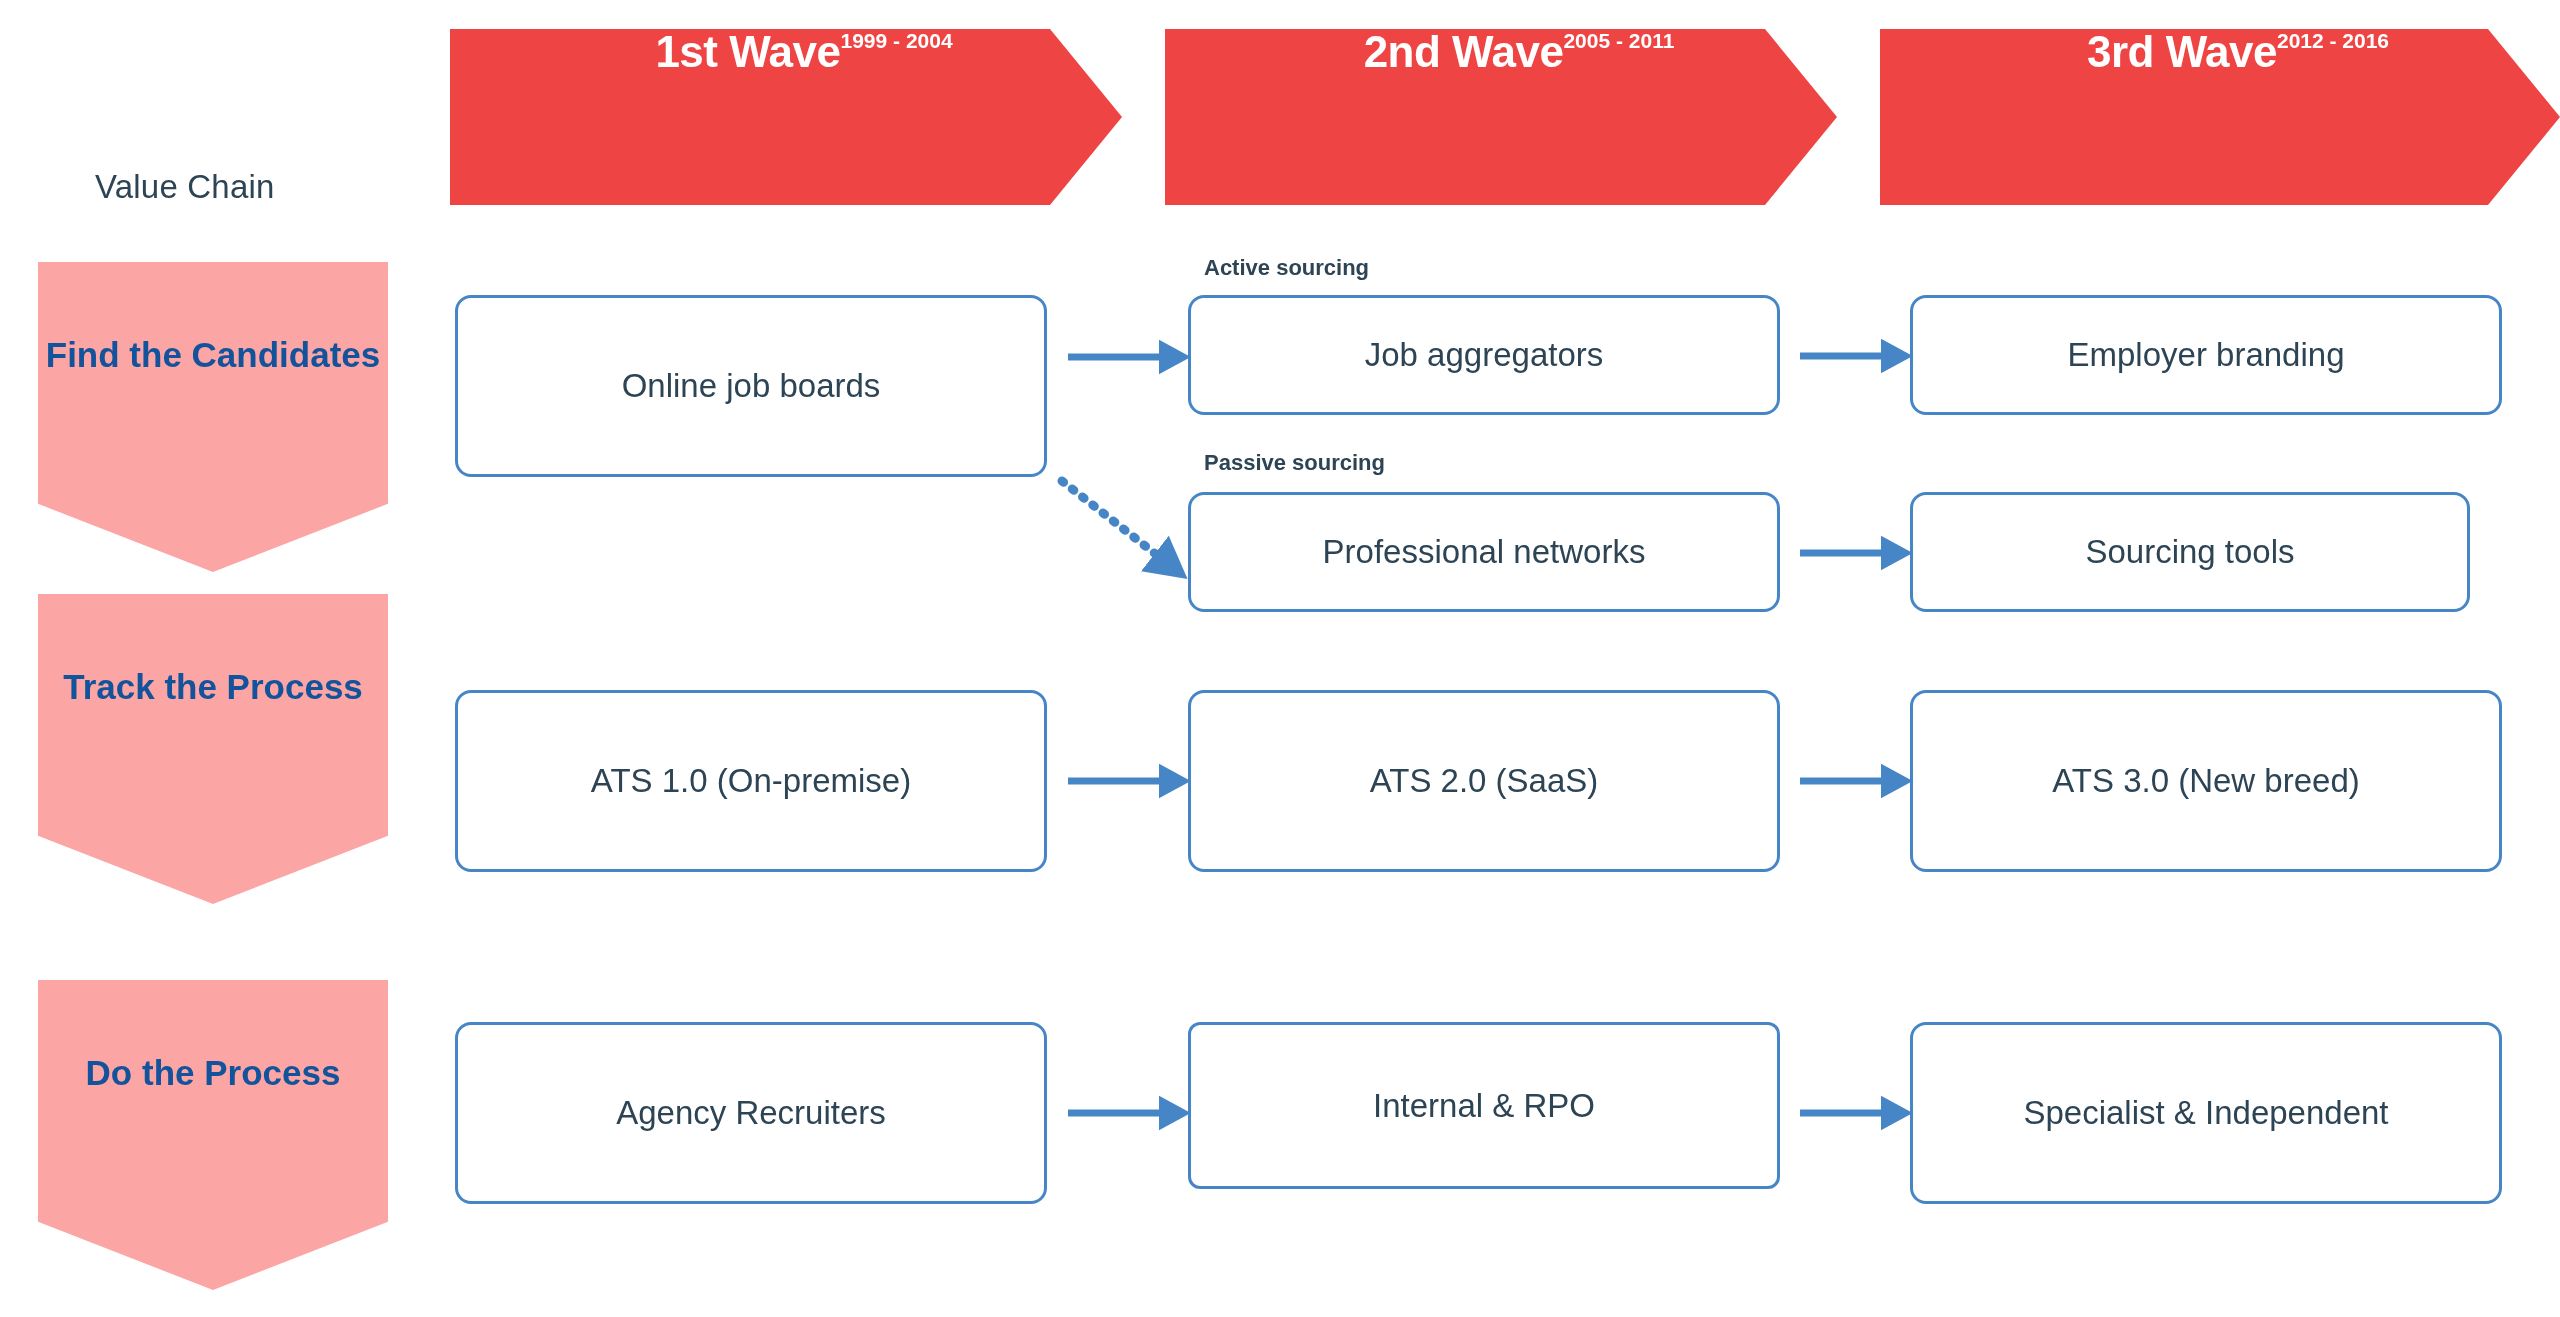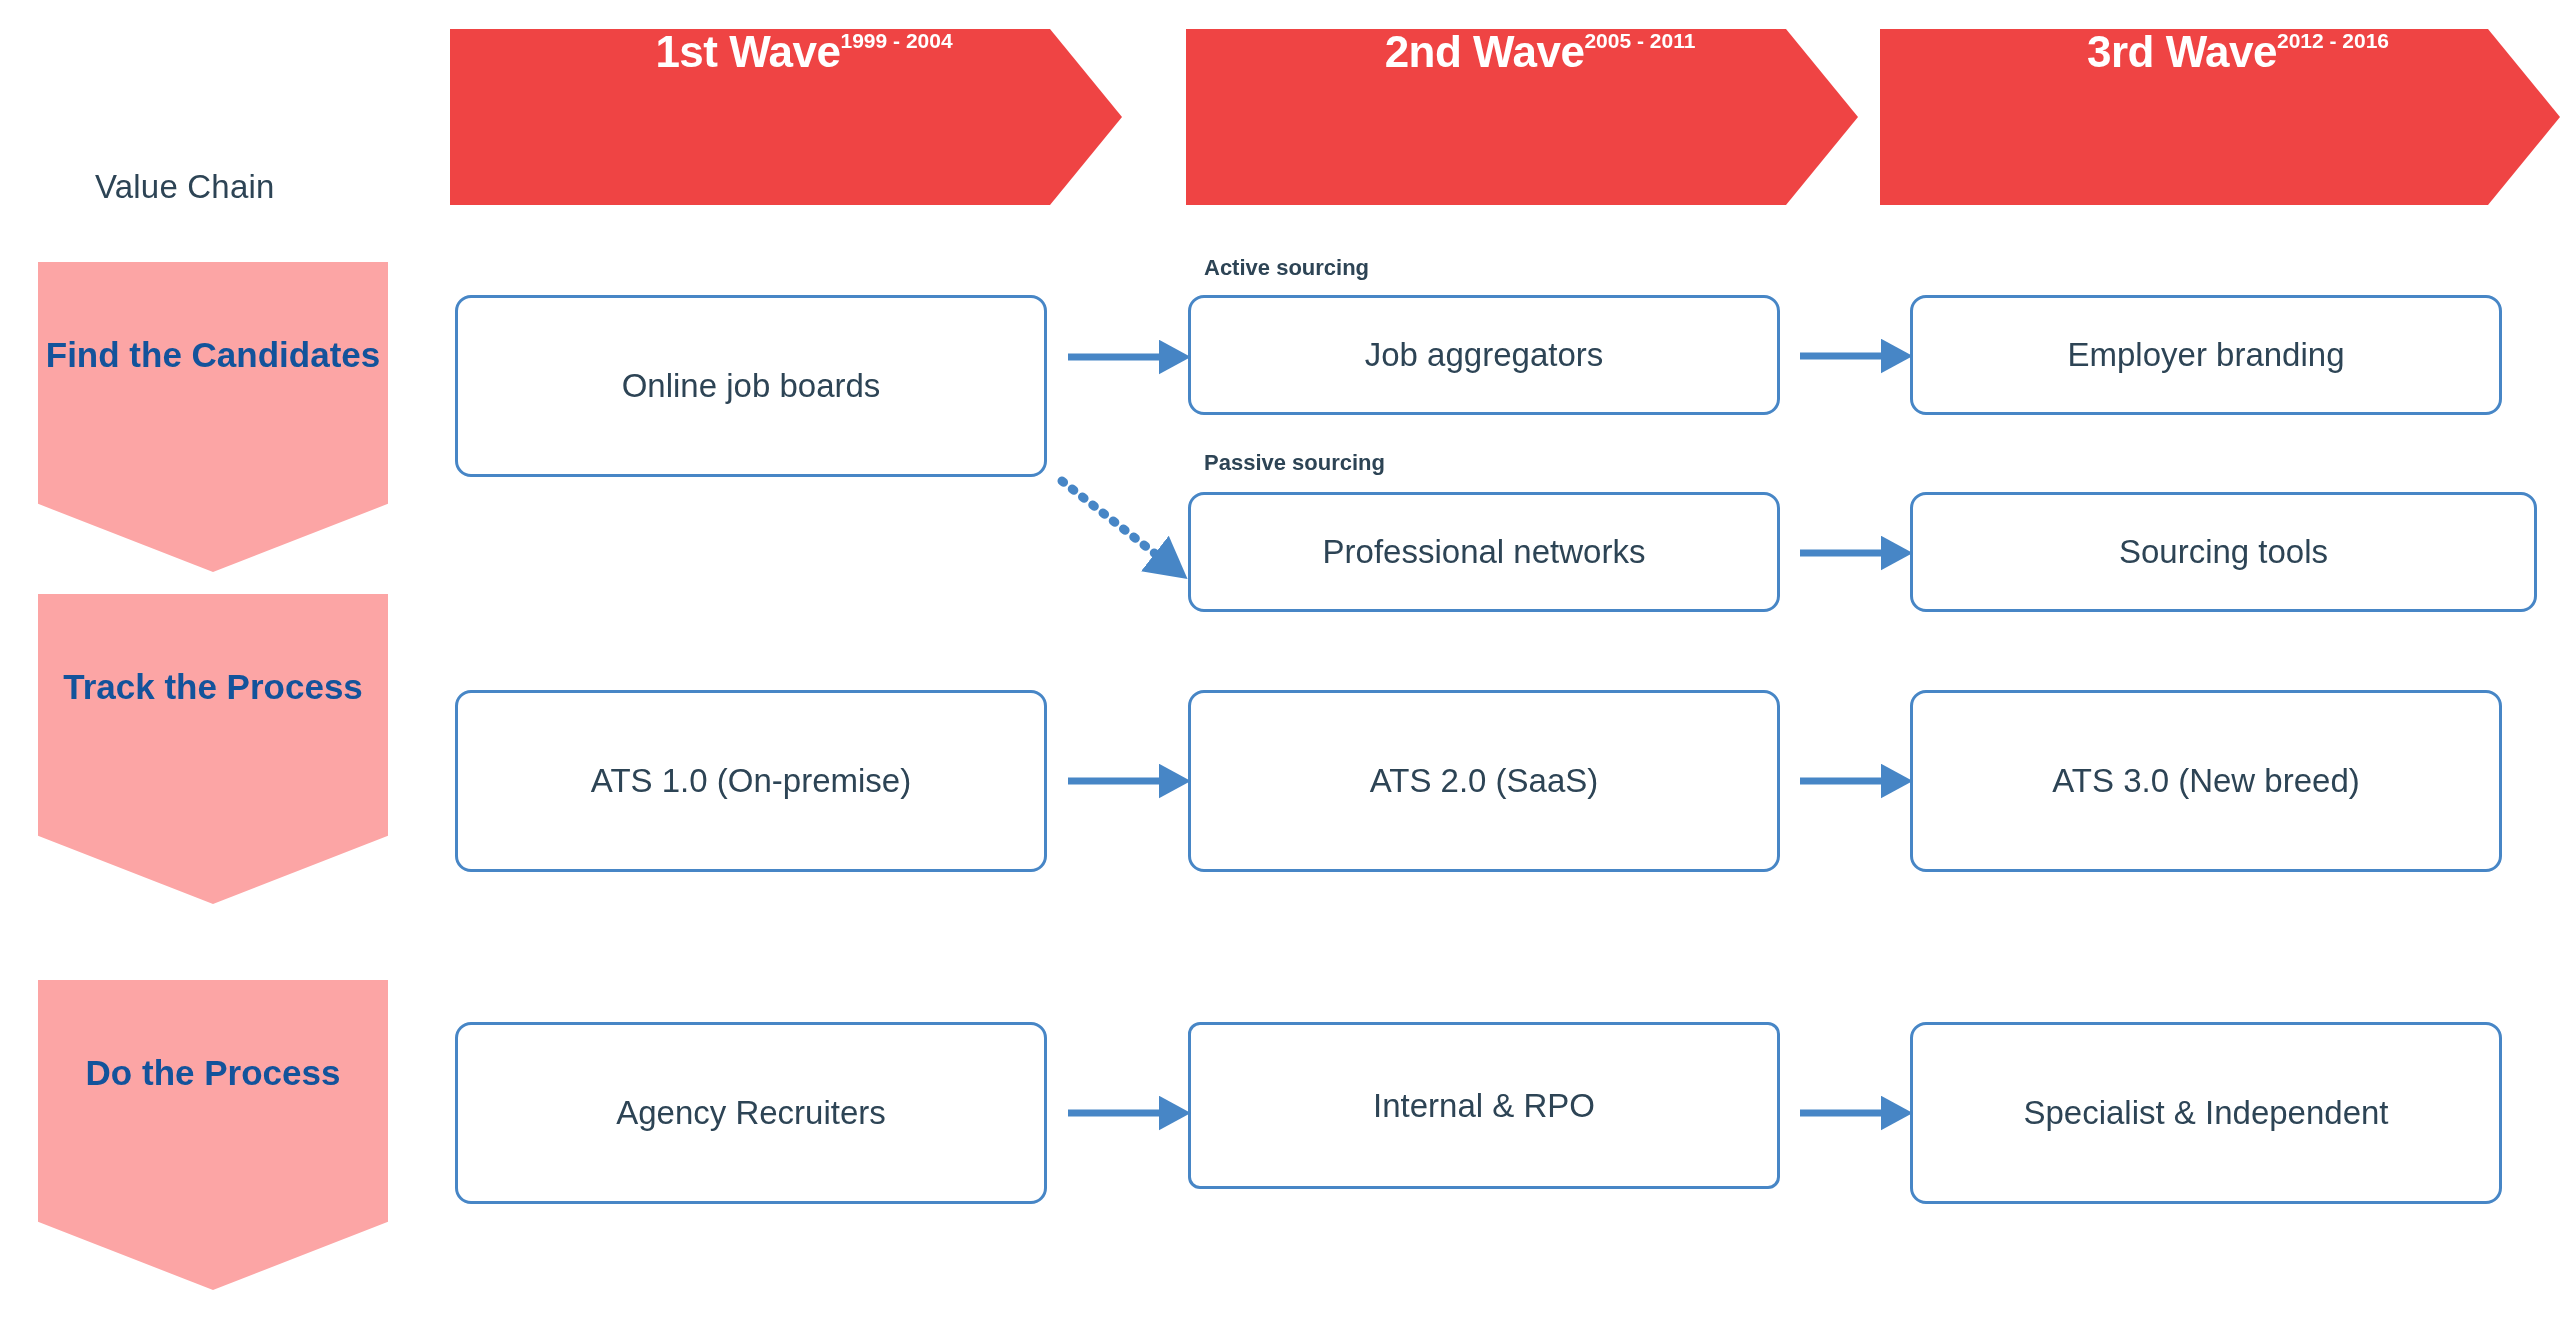--- a/index.html
+++ b/index.html
@@ -39,21 +39,21 @@
     line-height: 1.05;
     letter-spacing: -0.5px;
     margin-bottom: 6px;
   }
   .wave-range {
     font-size: 21px;
     font-weight: bold;
     line-height: 1.1;
   }
   #wave-1 { left: 450px;  width: 672px; }
-  #wave-2 { left: 1165px; width: 672px; margin-left: 21px; }
+  #wave-2 { left: 1165px; width: 672px; }
   #wave-3 { left: 1880px; width: 680px; }
 
   
   #value-chain-label {
     position: absolute;
     left: 52px;
     top: 168px;
     font-size: 33px;
     color: #2d4455;
     letter-spacing: 0.2px;
@@ -110,21 +110,21 @@
     text-align: center;
     padding: 0 12px;
     line-height: 1.2;
   }
 
   
   #box-online-job-boards     { left: 455px;  top: 295px;  width: 592px; height: 182px; }
   #box-job-aggregators       { left: 1188px; top: 295px;  width: 592px; height: 120px; }
   #box-employer-branding     { left: 1910px; top: 295px;  width: 592px; height: 120px; }
   #box-professional-networks { left: 1188px; top: 492px;  width: 592px; height: 120px; }
-  #box-sourcing-tools        { left: 1910px; top: 492px;  width: 627px; height: 120px; }
+  #box-sourcing-tools        { left: 1910px; top: 492px;  width: 560px; height: 120px; }
 
   
   #box-ats-1 { left: 455px;  top: 690px; width: 592px; height: 182px; }
   #box-ats-2 { left: 1188px; top: 690px; width: 592px; height: 182px; }
   #box-ats-3 { left: 1910px; top: 690px; width: 592px; height: 182px; }
 
   
   #box-agency-recruiters      { left: 455px;  top: 1022px; width: 592px; height: 182px; }
   #box-internal-rpo           { left: 1188px; top: 1022px; width: 592px; height: 167px; border-radius: 12px; }
   #box-specialist-independent { left: 1910px; top: 1022px; width: 592px; height: 182px; text-align: right; }

